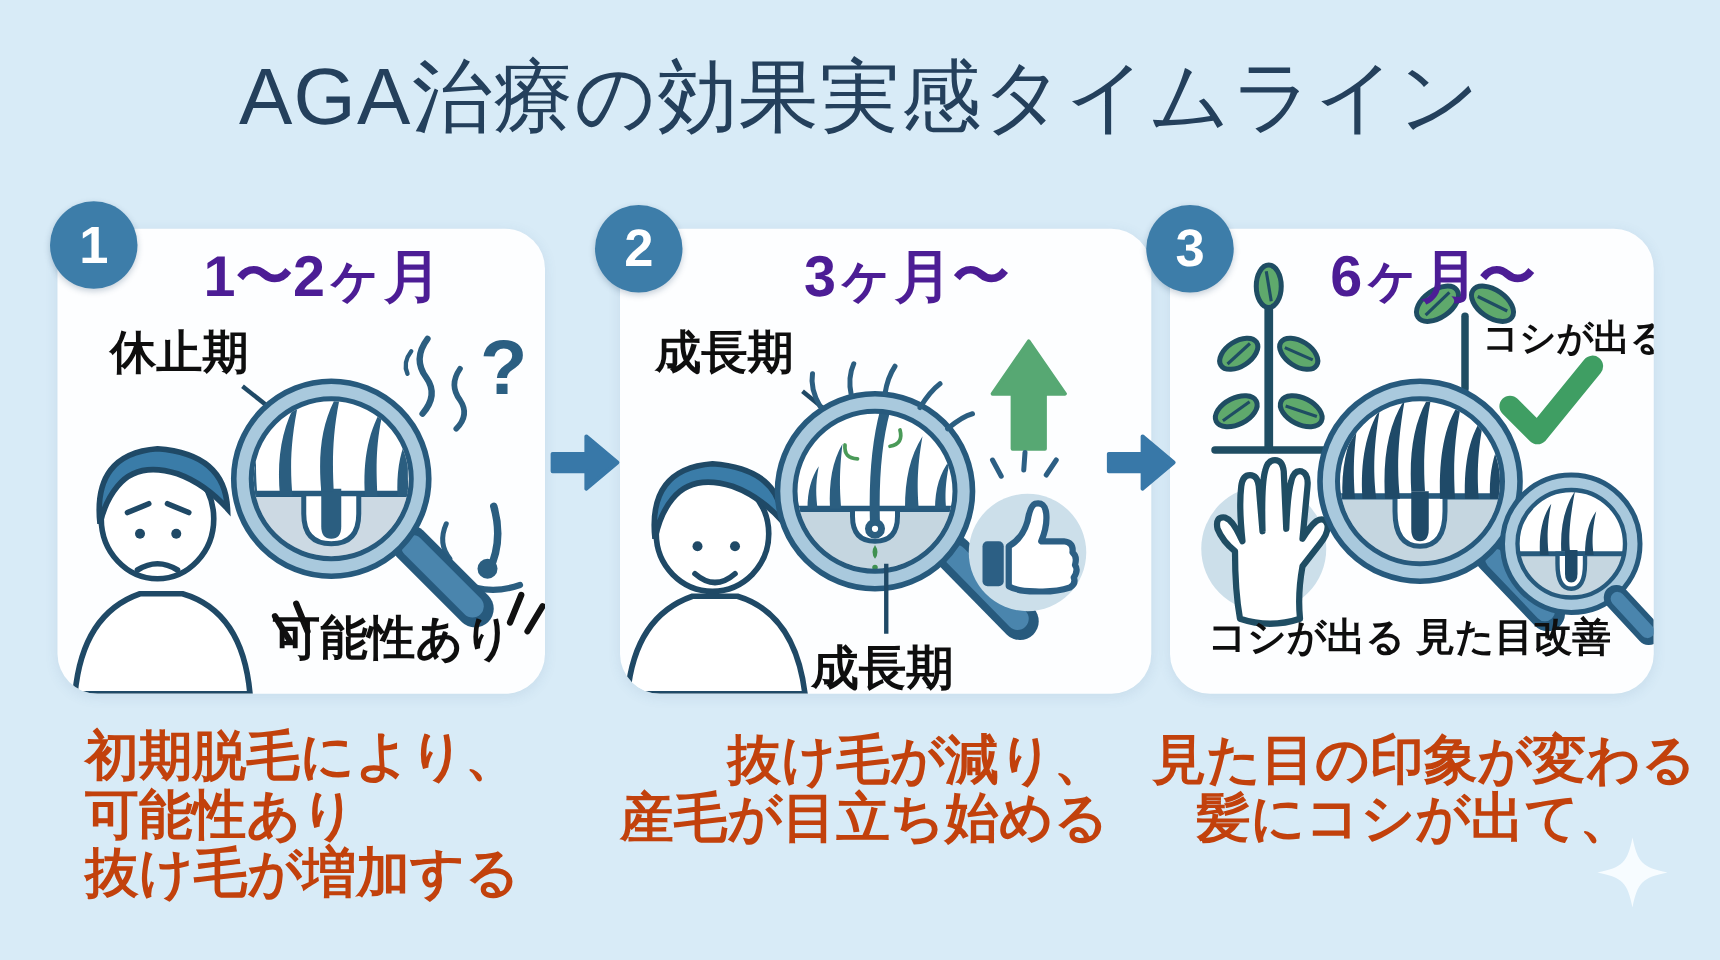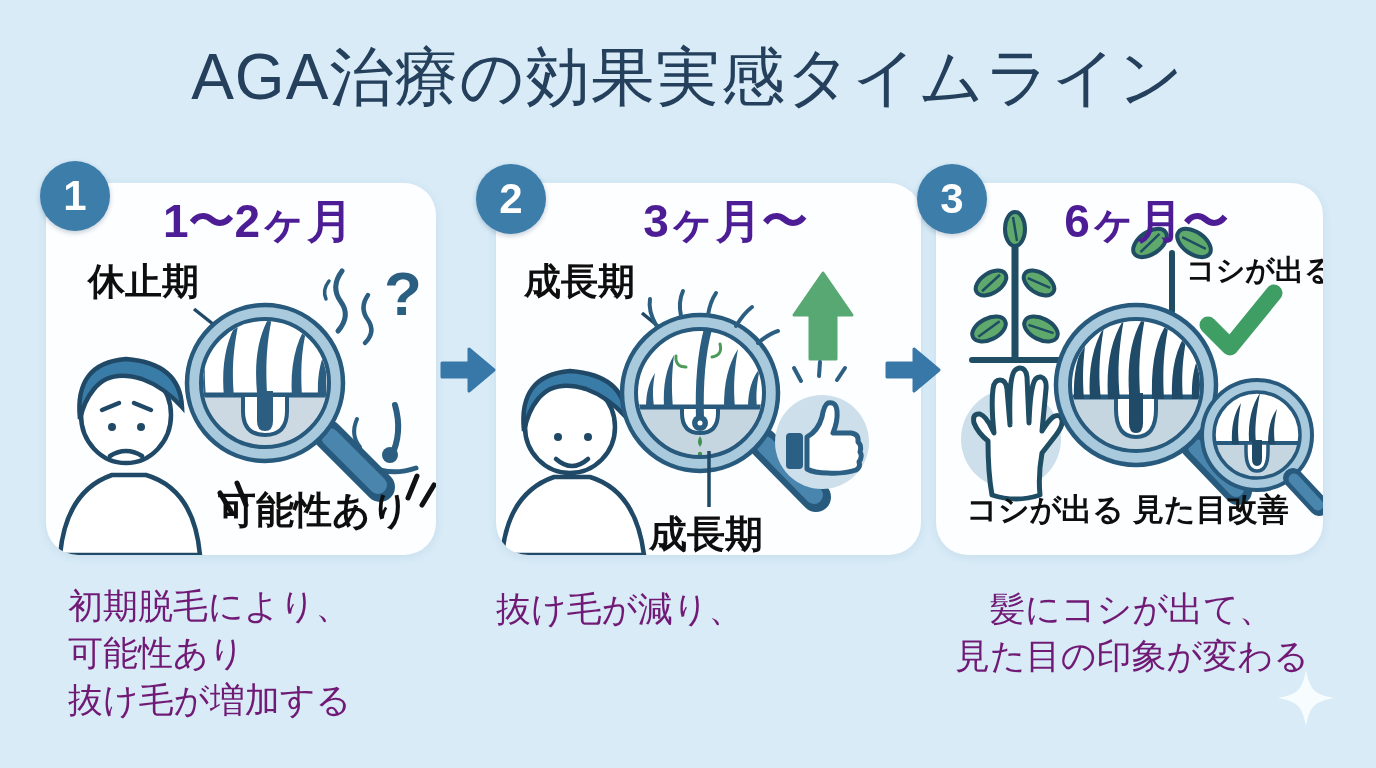--- a/index.html
+++ b/index.html
@@ -40,25 +40,25 @@
   .lbl-mitame{font-size:31px;font-weight:800;color:#0e0e0e;white-space:nowrap;}
   .badge{
     position:absolute;width:70px;height:70px;border-radius:50%;
     background:#3d7da9;color:#fff;display:flex;align-items:center;justify-content:center;
     font-size:42px;font-weight:800;box-shadow:0 2px 5px rgba(25,60,95,.25);
   }
   #badge1{left:40px;top:161px;}
   #badge2{left:476px;top:164px;}
   #badge3{left:917px;top:164px;}
   .desc{
-    position:absolute;font-size:35px;font-weight:400;color:#701a75;
+    position:absolute;font-size:43px;font-weight:700;color:#c2410c;
     line-height:47px;white-space:nowrap;
   }
   #desc1{left:68px;top:582px;}
-  #desc2{left:496px;top:585px;width:390px;text-align:left;}
+  #desc2{left:496px;top:585px;width:390px;text-align:right;}
   #desc3{left:922px;top:585px;width:420px;text-align:center;}
   .arrow{position:absolute;}
   #arrow1{left:439px;top:346px;}
   #arrow2{left:884px;top:346px;}
   .sparkle{position:absolute;left:1274px;top:666px;}
 </style>
 </head>
 <body>
 
 <div class="stage">
@@ -327,23 +327,24 @@
     <path d="M3,17 h27 v-14 l25,21 -25,21 v-14 h-27 z" fill="#3878a8" stroke="#3878a8" stroke-width="3" stroke-linejoin="round"></path>
   </svg>
 
   <div class="desc" id="desc1">
     <div>初期脱毛により、</div>
     <div>可能性あり</div>
     <div>抜け毛が増加する</div>
   </div>
   <div class="desc" id="desc2">
     <div>抜け毛が減り、</div>
+    <div>産毛が目立ち始める</div>
   </div>
   <div class="desc" id="desc3">
+    <div>見た目の印象が変わる</div>
     <div>髪にコシが出て、</div>
-    <div>見た目の印象が変わる</div>
   </div>
 
   <svg class="sparkle" width="64" height="64" viewBox="0 0 64 64">
     <path d="M32,4 C36,24 40,28 60,32 C40,36 36,40 32,60 C28,40 24,36 4,32 C24,28 28,24 32,4 Z" fill="#f7fcff"></path>
   </svg>
 
 </div>
 
 </body></html>

